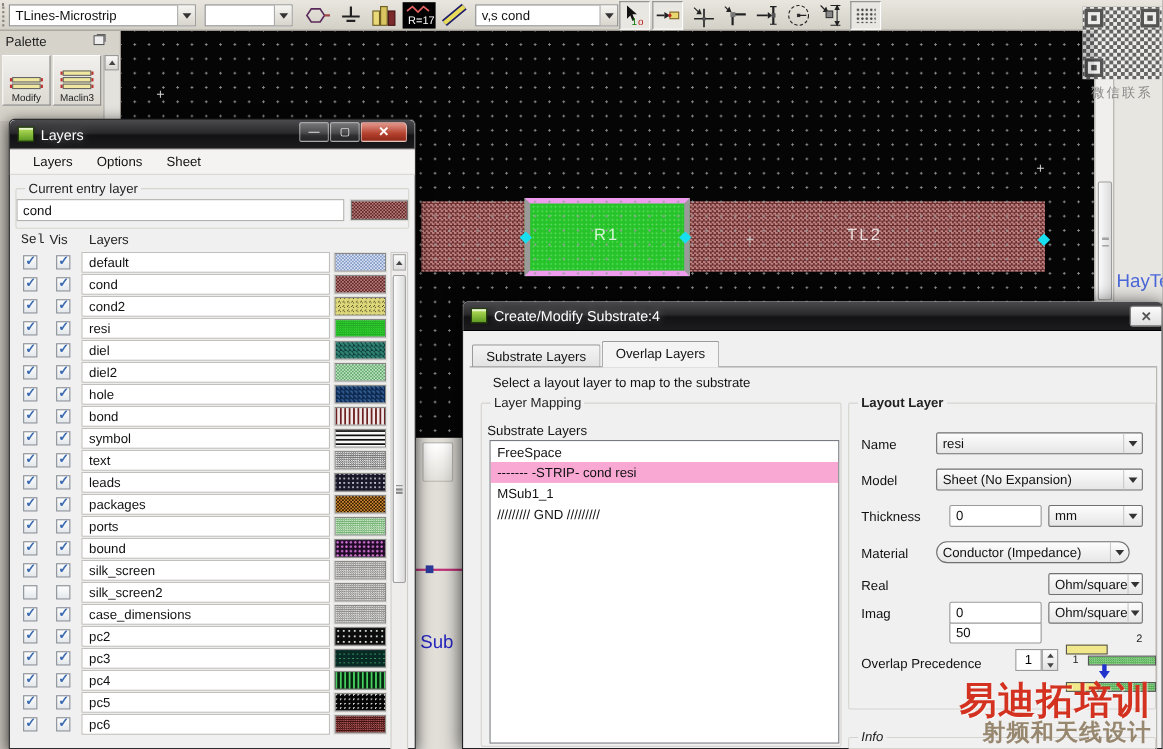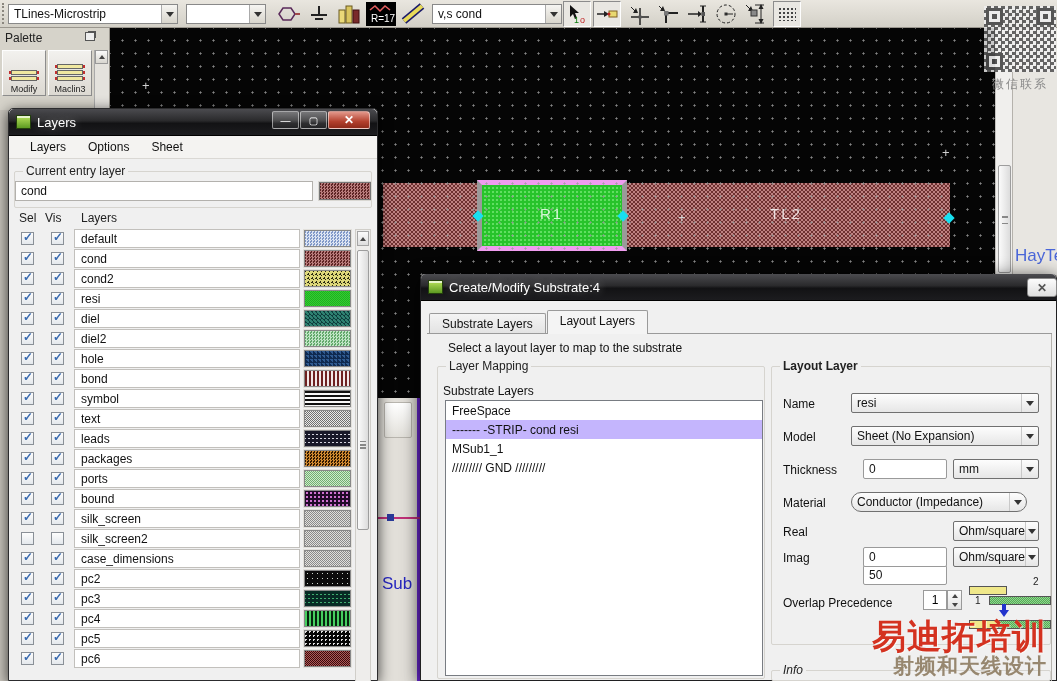--- a/index.html
+++ b/index.html
@@ -89,38 +89,38 @@
 .sw-bound{background-color:#200a28;background-image:radial-gradient(#cf6fcf 1px,transparent 1.2px);background-size:4px 4px;}
 .sw-silk{--c1:#e0dfdc;--c2:#8a8a8a;--s:2px;}
 .sw-case{--c1:#e0dfdc;--c2:#8a8a8a;--s:2px;}
 .sw-pc1{background-color:#2a0f20;background-image:radial-gradient(#d080b0 1px,transparent 1.2px);background-size:4px 4px;}
 .sw-pc2{background-color:#0c0c0c;background-image:radial-gradient(#cfd8cf 0.8px,transparent 1px);background-size:5px 5px;}
 .sw-pc3{background-color:#072a24;background-image:repeating-linear-gradient(45deg,#3fae6f 0 1px,transparent 1px 6px),repeating-linear-gradient(-45deg,#3fae6f 0 1px,transparent 1px 6px);}
 .sw-pc4{background-color:#06250e;background-image:repeating-linear-gradient(90deg,#46d060 0 2px,transparent 2px 6px),repeating-linear-gradient(180deg,transparent 0 3px,#06250e 3px 6px);}
 .sw-pc5{background-image:repeating-linear-gradient(-45deg,#050505 0 4px,#e0e0e0 4px 6px);}
 .sw-pc6{--c1:#b05858;--c2:#380c0c;--s:2px;}
 
-#sliver{left:378px;top:398px;width:44px;height:283px;background:#e2dfd9;border-right:5px solid #6d28d9;z-index:4;}
+#sliver{left:378px;top:398px;width:44px;height:283px;background:#e2dfd9;border-right:1px solid #6d28d9;z-index:4;}
 #sliver-cap{position:absolute;left:6px;top:4px;width:28px;height:36px;background:linear-gradient(#fff,#e2e0da);border:1px solid #b8b5ae;border-radius:2px;}
 #sliver-wire{position:absolute;left:0;top:119px;width:44px;height:2px;background:#c03078;}
 #sliver-node{position:absolute;left:9px;top:116px;width:7px;height:7px;background:#2a3a9a;}
 #sliver-text{position:absolute;left:4px;top:176px;color:#2626c0;font-size:17px;}
 
 #sub-dialog{left:420px;top:274px;width:637px;height:407px;background:#f0f0f0;border:1px solid #202022;border-top:none;z-index:6;box-shadow:0 4px 18px rgba(0,0,0,.8);}
 #dlg-close{position:absolute;top:4px;left:606px;width:30px;height:19px;background:linear-gradient(#fcfcfc,#dfdfdf);border:1px solid #8a8a8a;border-radius:3px;color:#555;font-size:12px;font-weight:bold;display:flex;align-items:center;justify-content:center;}
 #dialog-tabbar{position:absolute;left:8px;top:36px;height:24px;display:flex;align-items:flex-end;}
 .tab{height:21px;padding:3px 12px 0;font-size:12px;color:#111;background:linear-gradient(#f4f4f4,#e2e2e2);border:1px solid #9a9a9a;border-bottom:none;border-radius:2px 2px 0 0;margin-right:1px;}
 .tab.active{height:24px;background:#f4f4f4;position:relative;z-index:2;}
 #tabpanel-line{position:absolute;left:6px;top:59px;width:625px;height:0;border-top:1px solid #9a9a9a;}
 #dlg-instruction{position:absolute;left:27px;top:67px;font-size:12px;color:#111;}
 #lm-group{left:16px;top:92px;width:328px;height:313px;}
 #lm-sublabel{position:absolute;left:22px;top:110px;font-size:12px;color:#111;}
 #lm-listbox{position:absolute;left:24px;top:126px;width:318px;height:276px;background:#fff;border:1px solid #787c82;overflow:hidden;}
 .lm-item{height:19px;font-size:12px;color:#111;display:flex;align-items:center;padding-left:6px;}
-.lm-item.selected{background:#c4b5fd;}
+.lm-item.selected{background:#f9a8d4;}
 #ll-group{left:350px;top:92px;width:280px;height:279px;font-weight:bold;}
 .fld-label{position:absolute;left:362px;font-size:12px;color:#111;}
 .dcombo{position:absolute;height:20px;border:1px solid #707070;border-radius:2px;background:linear-gradient(#fdfdfd,#e6e6e6);font-size:12px;color:#111;display:flex;align-items:center;padding-left:5px;}
 .dcombo .da{margin-left:auto;width:17px;height:100%;display:flex;align-items:center;justify-content:center;border-left:1px solid #c9c9c9;}
 .dinput{position:absolute;height:20px;background:#fff;border:1px solid #9a9a9a;border-radius:2px;font-size:12px;color:#111;display:flex;align-items:center;padding-left:5px;}
 #ovl-spin{position:absolute;left:502px;top:316px;width:24px;height:20px;background:#fff;border:1px solid #9a9a9a;font-size:12px;display:flex;align-items:center;justify-content:center;}
 #ovl-spin-btns{position:absolute;left:526px;top:316px;width:15px;height:20px;background:linear-gradient(#fdfdfd,#e2e2e2);border:1px solid #9a9a9a;display:flex;flex-direction:column;align-items:center;justify-content:space-around;}
 .spin-tri-up{width:0;height:0;border-left:3px solid transparent;border-right:3px solid transparent;border-bottom:4px solid #444;}
 .spin-tri-dn{width:0;height:0;border-left:3px solid transparent;border-right:3px solid transparent;border-top:4px solid #444;}
 #ovl-diagram{position:absolute;left:546px;top:304px;width:88px;height:52px;}
@@ -339,21 +339,21 @@
         <div class="menu-item">Options</div>
         <div class="menu-item">Sheet</div>
       </div>
     <div class="groupbox" style="left:5px;top:62px;width:358px;height:37px;">
       <div class="group-label">Current entry layer</div>
     </div>
     <div id="entry-input">
         <span>cond</span>
       </div>
     <div id="entry-swatch" class="checker"></div>
-    <div class="hdr-label" style="left:10px;">Sel</div>
+    <div class="hdr-label" style="left:10px;font-family:Liberation Mono, monospace;">Sel</div>
     <div class="hdr-label" style="left:36px;">Vis</div>
     <div class="hdr-label" style="left:72px;">Layers</div>
     <div id="layers-list">
   <div class="layer-row">
     <span class="cb sel checked"></span>
     <span class="cb vis checked"></span>
     <span class="lname">default</span>
     <span class="lsw checker sw-default"></span>
   </div>
 
@@ -516,21 +516,21 @@
   </div>
 
   <div id="sub-dialog" class="abs aero">
     <div class="titlebar">
       <div class="win-icon"></div>
       <div class="title-text" style="left:28px;">Create/Modify Substrate:4</div>
     </div>
     <div id="dlg-close">✕</div>
     <div id="dialog-tabbar">
         <div class="tab">Substrate Layers</div>
-        <div class="tab active">Layout Layers</div>
+        <div class="tab active">Overlap Layers</div>
       </div>
     <div id="tabpanel-line"></div>
     <div id="dlg-instruction">Select a layout layer to map to the substrate</div>
 
     <div id="lm-group" class="groupbox">
       <div class="group-label">Layer Mapping</div>
     </div>
     <div id="lm-sublabel">Substrate Layers</div>
     <div id="lm-listbox">
         <div class="lm-item">FreeSpace</div>

